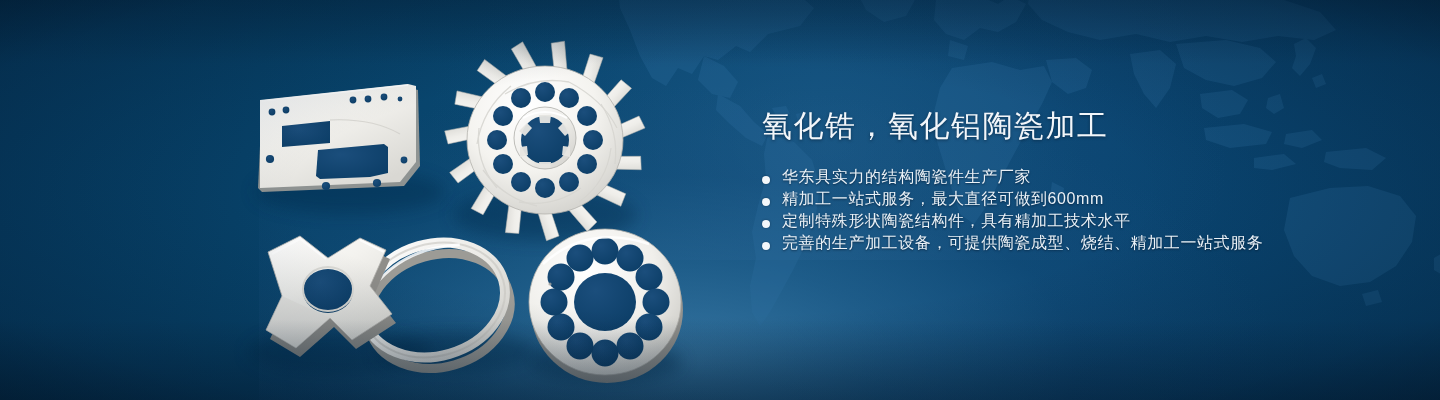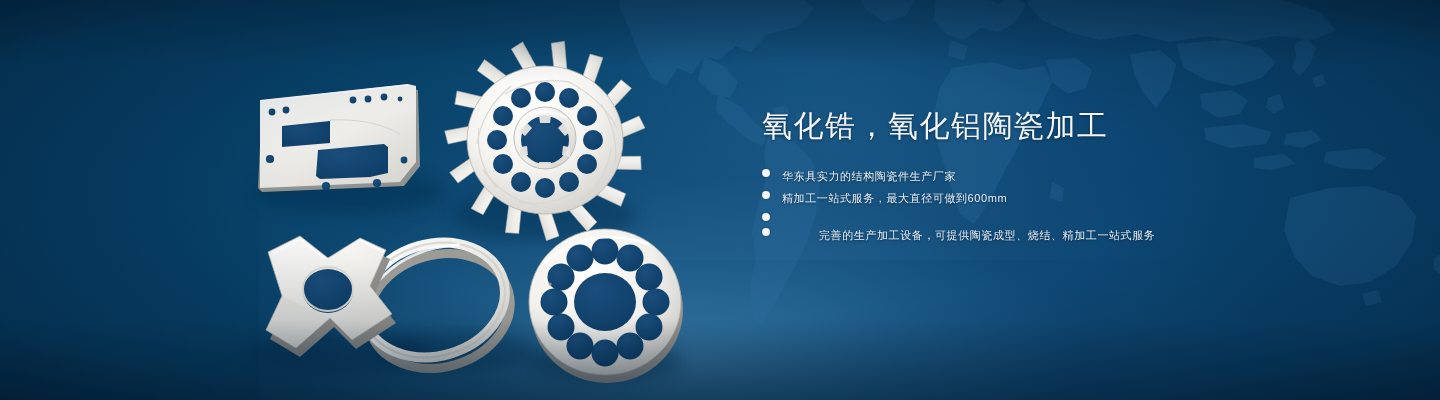--- a/index.html
+++ b/index.html
@@ -109,30 +109,30 @@
     text-shadow: 0 1px 3px rgba(0,20,40,0.55);
     white-space: nowrap;
   }
   .bullets {
     list-style: none;
     margin: 0;
     padding: 0;
   }
   .bullets li {
     display: flex;
-    align-items: flex-start;
+    align-items: flex-end;
     margin-bottom: 7px;
     color: #EAF1F7;
-    font-size: 11px;
+    font-size: 16px;
     letter-spacing: 0.6px;
     line-height: 15px;
     text-shadow: 0 1px 2px rgba(0,18,36,0.6);
     white-space: nowrap;
   }
-  .bullets li:last-child { margin-bottom: 0; gap: 37px; }
+  .bullets li:last-child { margin-bottom: 0; }
   .dot {
     flex: 0 0 auto;
     width: 8px;
     height: 8px;
     border-radius: 50%;
     background: #F3F7FA;
     margin-right: 12px;
     box-shadow: 0 0 2px rgba(0,20,40,0.5);
   }
 </style>
@@ -425,20 +425,21 @@
       <li>
         <span class="dot"></span>
         <span>华东具实力的结构陶瓷件生产厂家</span>
       </li>
       <li>
         <span class="dot"></span>
         <span>精加工一站式服务，最大直径可做到600mm</span>
       </li>
       <li>
         <span class="dot"></span>
+        <span>定制特殊形状陶瓷结构件，具有精加工技术水平</span>
       </li>
       <li>
         <span class="dot"></span>
         <span>完善的生产加工设备，可提供陶瓷成型、烧结、精加工一站式服务</span>
       </li>
     </ul>
   </div>
 
 </div>
 

